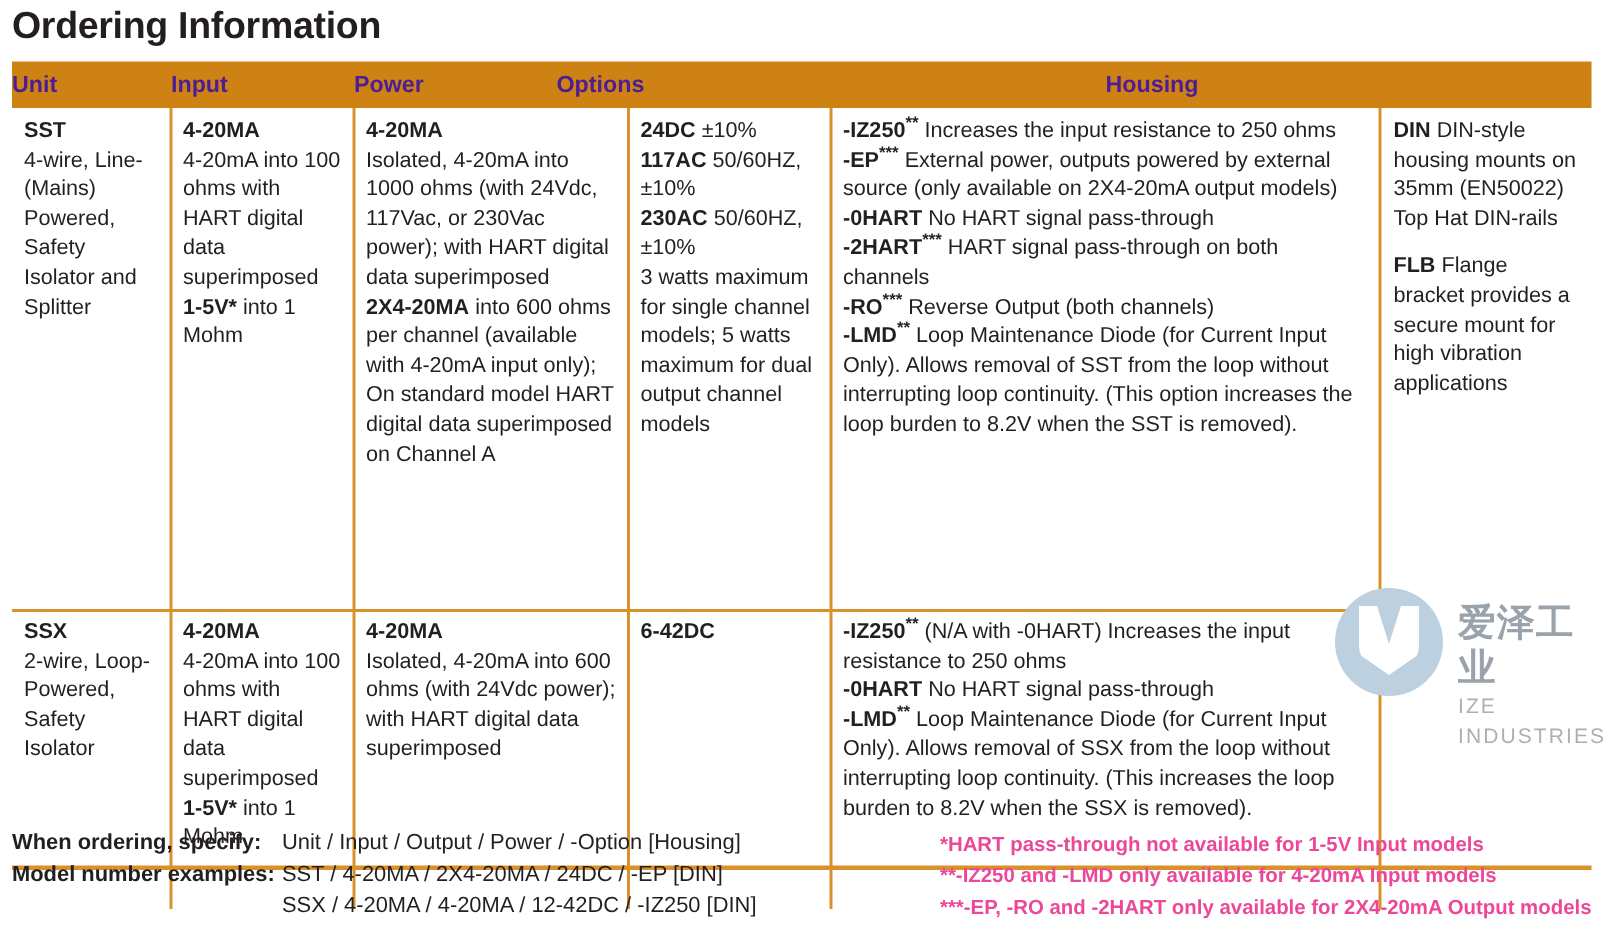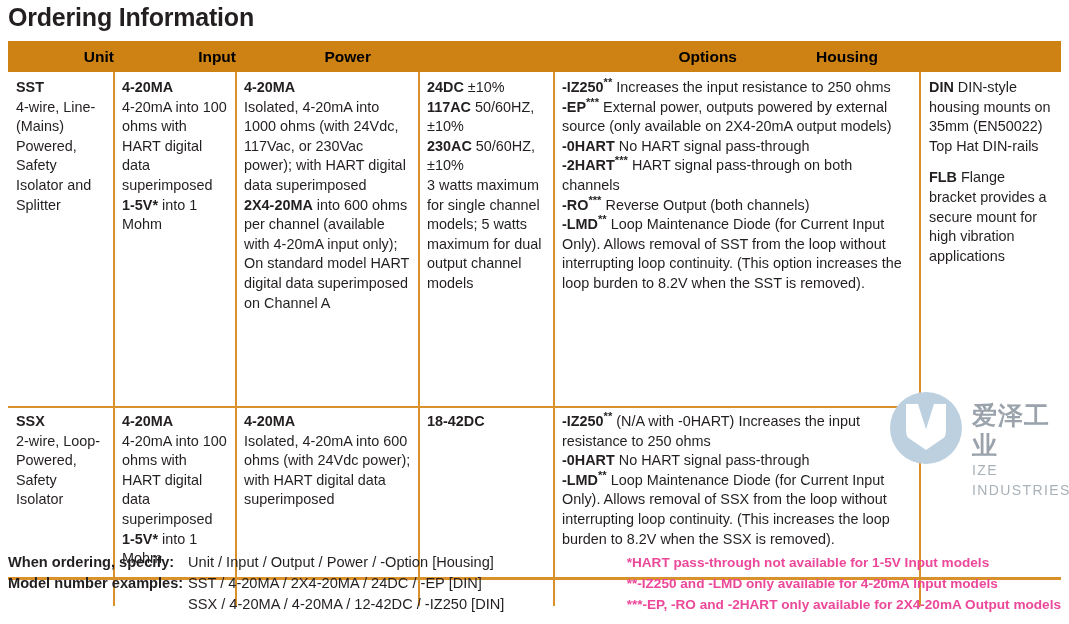--- a/index.html
+++ b/index.html
@@ -33,24 +33,24 @@
     left: 8px; top: 41px;
     width: 1053px;
   }
   .thead {
     display: flex;
     background: #ce8214;
     height: 31px;
     align-items: center;
   }
   .th {
-    color: #000000;
+    color: #4c1d95;
     font-size: 15.5px;
     font-weight: bold;
-    text-align: right;
+    text-align: left;
     line-height: 31px;
   }
 
   .row {
     display: flex;
     position: relative;
   }
   .row-sst { }
   .row-ssx { }
 
@@ -260,21 +260,21 @@
           <div>4-20mA into 100 ohms with HART digital data superimposed</div>
           <div><span class="b">1-5V*</span> <span>into 1 Mohm</span></div>
         </div>
 
         <div class="cell c-output">
           <div class="b">4-20MA</div>
           <div>Isolated, 4-20mA into 600 ohms (with 24Vdc power); with HART digital data superimposed</div>
         </div>
 
         <div class="cell c-power">
-          <div><span class="b">18-42DC</span></div>
+          <div><span class="b">6-42DC</span></div>
         </div>
 
         <div class="cell c-options">
           <div><span class="b">-IZ250</span><sup>**</sup> <span>(N/A with -0HART) Increases the input resistance to 250 ohms</span></div>
           <div><span class="b">-0HART</span><sup></sup> <span>No HART signal pass-through</span></div>
           <div><span class="b">-LMD</span><sup>**</sup> <span>Loop Maintenance Diode (for Current Input Only). Allows removal of SSX from the loop without interrupting loop continuity. (This increases the loop burden to 8.2V when the SSX is removed).</span></div>
         </div>
       </div>
 
       <div class="cell c-housing" style="position:absolute; left:913px; top:0; width:140px;">

